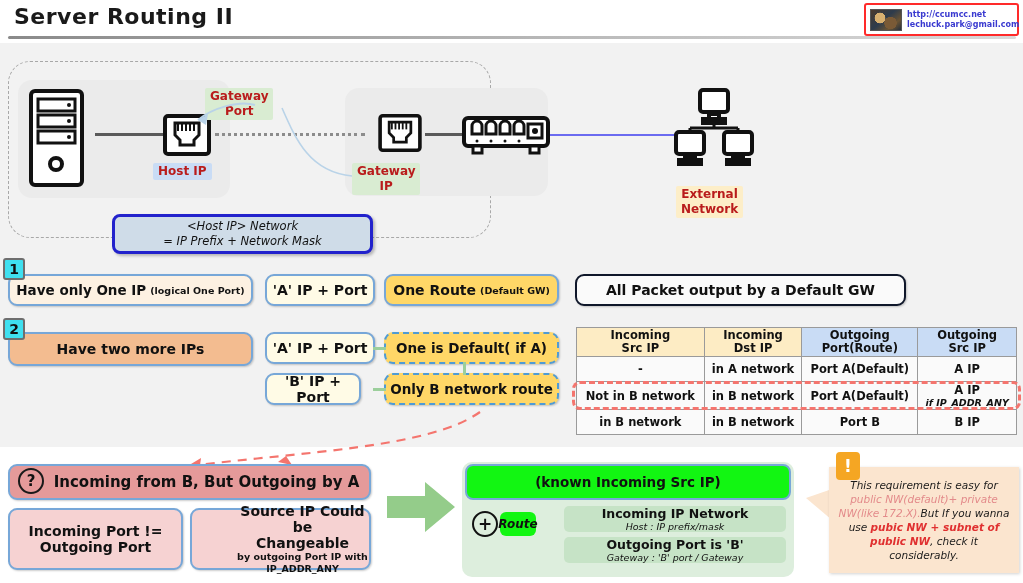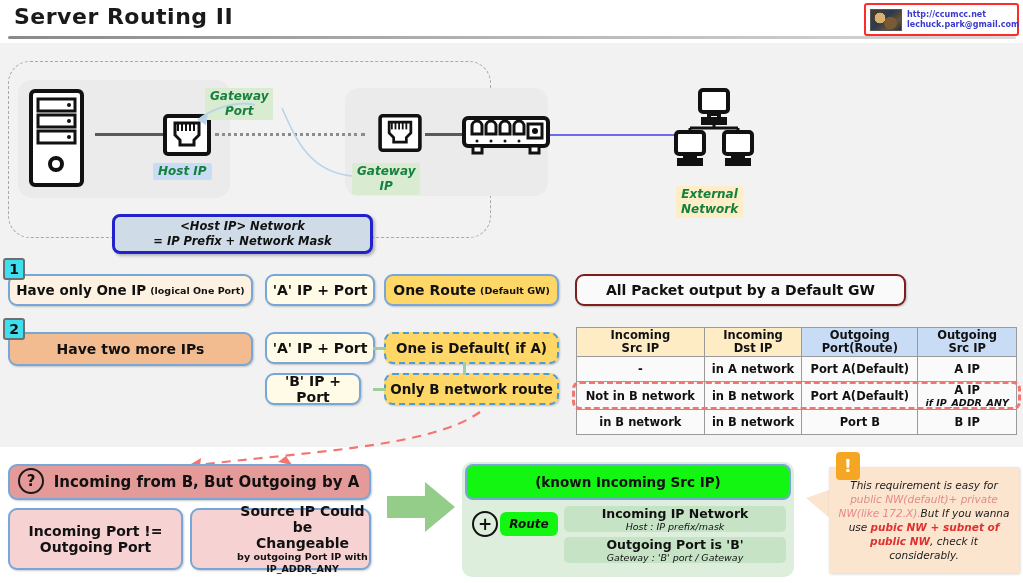--- a/index.html
+++ b/index.html
@@ -65,38 +65,38 @@
   #server { position:absolute; left:28px; top:88px; width:57px; height:100px; }
   
   #rj45-host { position:absolute; left:163px; top:114px; width:48px; height:42px; }
   #rj45-gw   { position:absolute; left:378px; top:114px; width:44px; height:38px; }
   
   #switch { position:absolute; left:462px; top:116px; width:88px; height:40px; }
   
   #ext-net { position:absolute; left:672px; top:88px; width:84px; height:78px; }
 
   .tag {
-    position:absolute; font-style:italic; font-weight:bold;
+    position:absolute; font-weight:bold;
     font-size:12px; line-height:15px; text-align:center;
-    font-family:"DejaVu Sans", sans-serif; color:#15803d; padding:1px 5px;
+    font-family:"DejaVu Sans", sans-serif; color:#b91c1c; padding:1px 5px;
     border-radius:2px; white-space:pre-line;
   }
   #tag-gateway-port { left:205px; top:88px; background:#d9ecd2; }
   #tag-host-ip      { left:153px; top:163px; background:#c9dcf5; }
   #tag-gateway-ip   { left:352px; top:163px; background:#d9ecd2; }
   #tag-external     { left:676px; top:186px; background:#fdeec8; }
 
   #hostnet-box {
     position:absolute; left:112px; top:214px; width:261px; height:40px;
     background:#cfdce8; border:3px solid #2222cc; border-radius:8px;
     display:flex; flex-direction:column; align-items:center; justify-content:center;
     box-shadow:2px 2px 3px rgba(0,0,0,.25);
   }
   #hostnet-box span {
-    font-size:11.5px; font-weight:bold; font-style:italic; color:#111;
+    font-size:11.5px; font-weight:normal; font-style:italic; color:#111;
     line-height:15px; font-family:"DejaVu Sans", sans-serif;
   }
 
   
   .num-badge {
     position:absolute; width:22px; height:22px; background:#3ee0f0;
     border:2px solid #6e6e6e; border-radius:3px;
     display:flex; align-items:center; justify-content:center;
     font-size:14px; font-weight:bold; color:#111; z-index:5;
     font-family:"DejaVu Sans", sans-serif;
@@ -106,21 +106,21 @@
 
   .pill {
     position:absolute; border-radius:9px; display:flex;
     align-items:center; justify-content:center; text-align:center;
     font-weight:bold; color:#111; font-family:"DejaVu Sans", sans-serif;
     box-shadow:1px 1px 2px rgba(0,0,0,.2);
   }
   .pill-blue   { border:2px solid #77a7d8; background:#fdf1e2; }
   .pill-cream  { border:2px solid #77a7d8; background:#fffbe6; }
   .pill-yellow { border:2px solid #77a7d8; background:#ffd767; }
-  .pill-white  { border:2px solid #7f1d1d; background:#fafafa; }
+  .pill-white  { border:2px solid #0f172a; background:#fafafa; }
   .pill-peach  { border:2px solid #77a7d8; background:#f3bc90; }
   .pill-dash   { border:2px dashed #4f9bd4; background:#ffd767; }
   .pill-pinkdark { border:2px solid #77a7d8; background:#e59a9a; }
   .pill-pink   { border:2px solid #77a7d8; background:#f6d2d2; }
 
   #r1-cond { left:8px; top:274px; width:245px; height:32px; font-size:13.5px; }
   #r1-cond .sub { font-size:9.5px; font-weight:bold; margin-left:4px; }
   #r1-ip   { left:265px; top:274px; width:110px; height:32px; font-size:14px; }
   #r1-route{ left:384px; top:274px; width:175px; height:32px; font-size:14px; }
   #r1-route .sub { font-size:9.5px; font-weight:bold; margin-left:4px; }
@@ -186,21 +186,21 @@
     font-family:"DejaVu Sans", sans-serif;
   }
   #plus-circle {
     position:absolute; left:472px; top:511px; width:26px; height:26px;
     border:2px solid #111; border-radius:50%;
     display:flex; align-items:center; justify-content:center;
     font-size:17px; font-weight:bold; color:#111;
     font-family:"DejaVu Sans", sans-serif;
   }
   #route-chip {
-    position:absolute; left:500px; top:512px; width:58px; height:24px;
+    position:absolute; left:500px; top:512px; width:36px; height:24px;
     background:#12f612; border-radius:6px;
     display:flex; align-items:center; justify-content:center;
     font-size:12px; font-weight:bold; font-style:italic; color:#111;
     font-family:"DejaVu Sans", sans-serif;
   }
   .sol-row {
     position:absolute; left:564px; width:222px; height:26px; background:#c6e3c6;
     border-radius:5px; display:flex; flex-direction:column;
     align-items:center; justify-content:center; color:#111;
     font-family:"DejaVu Sans", sans-serif;

